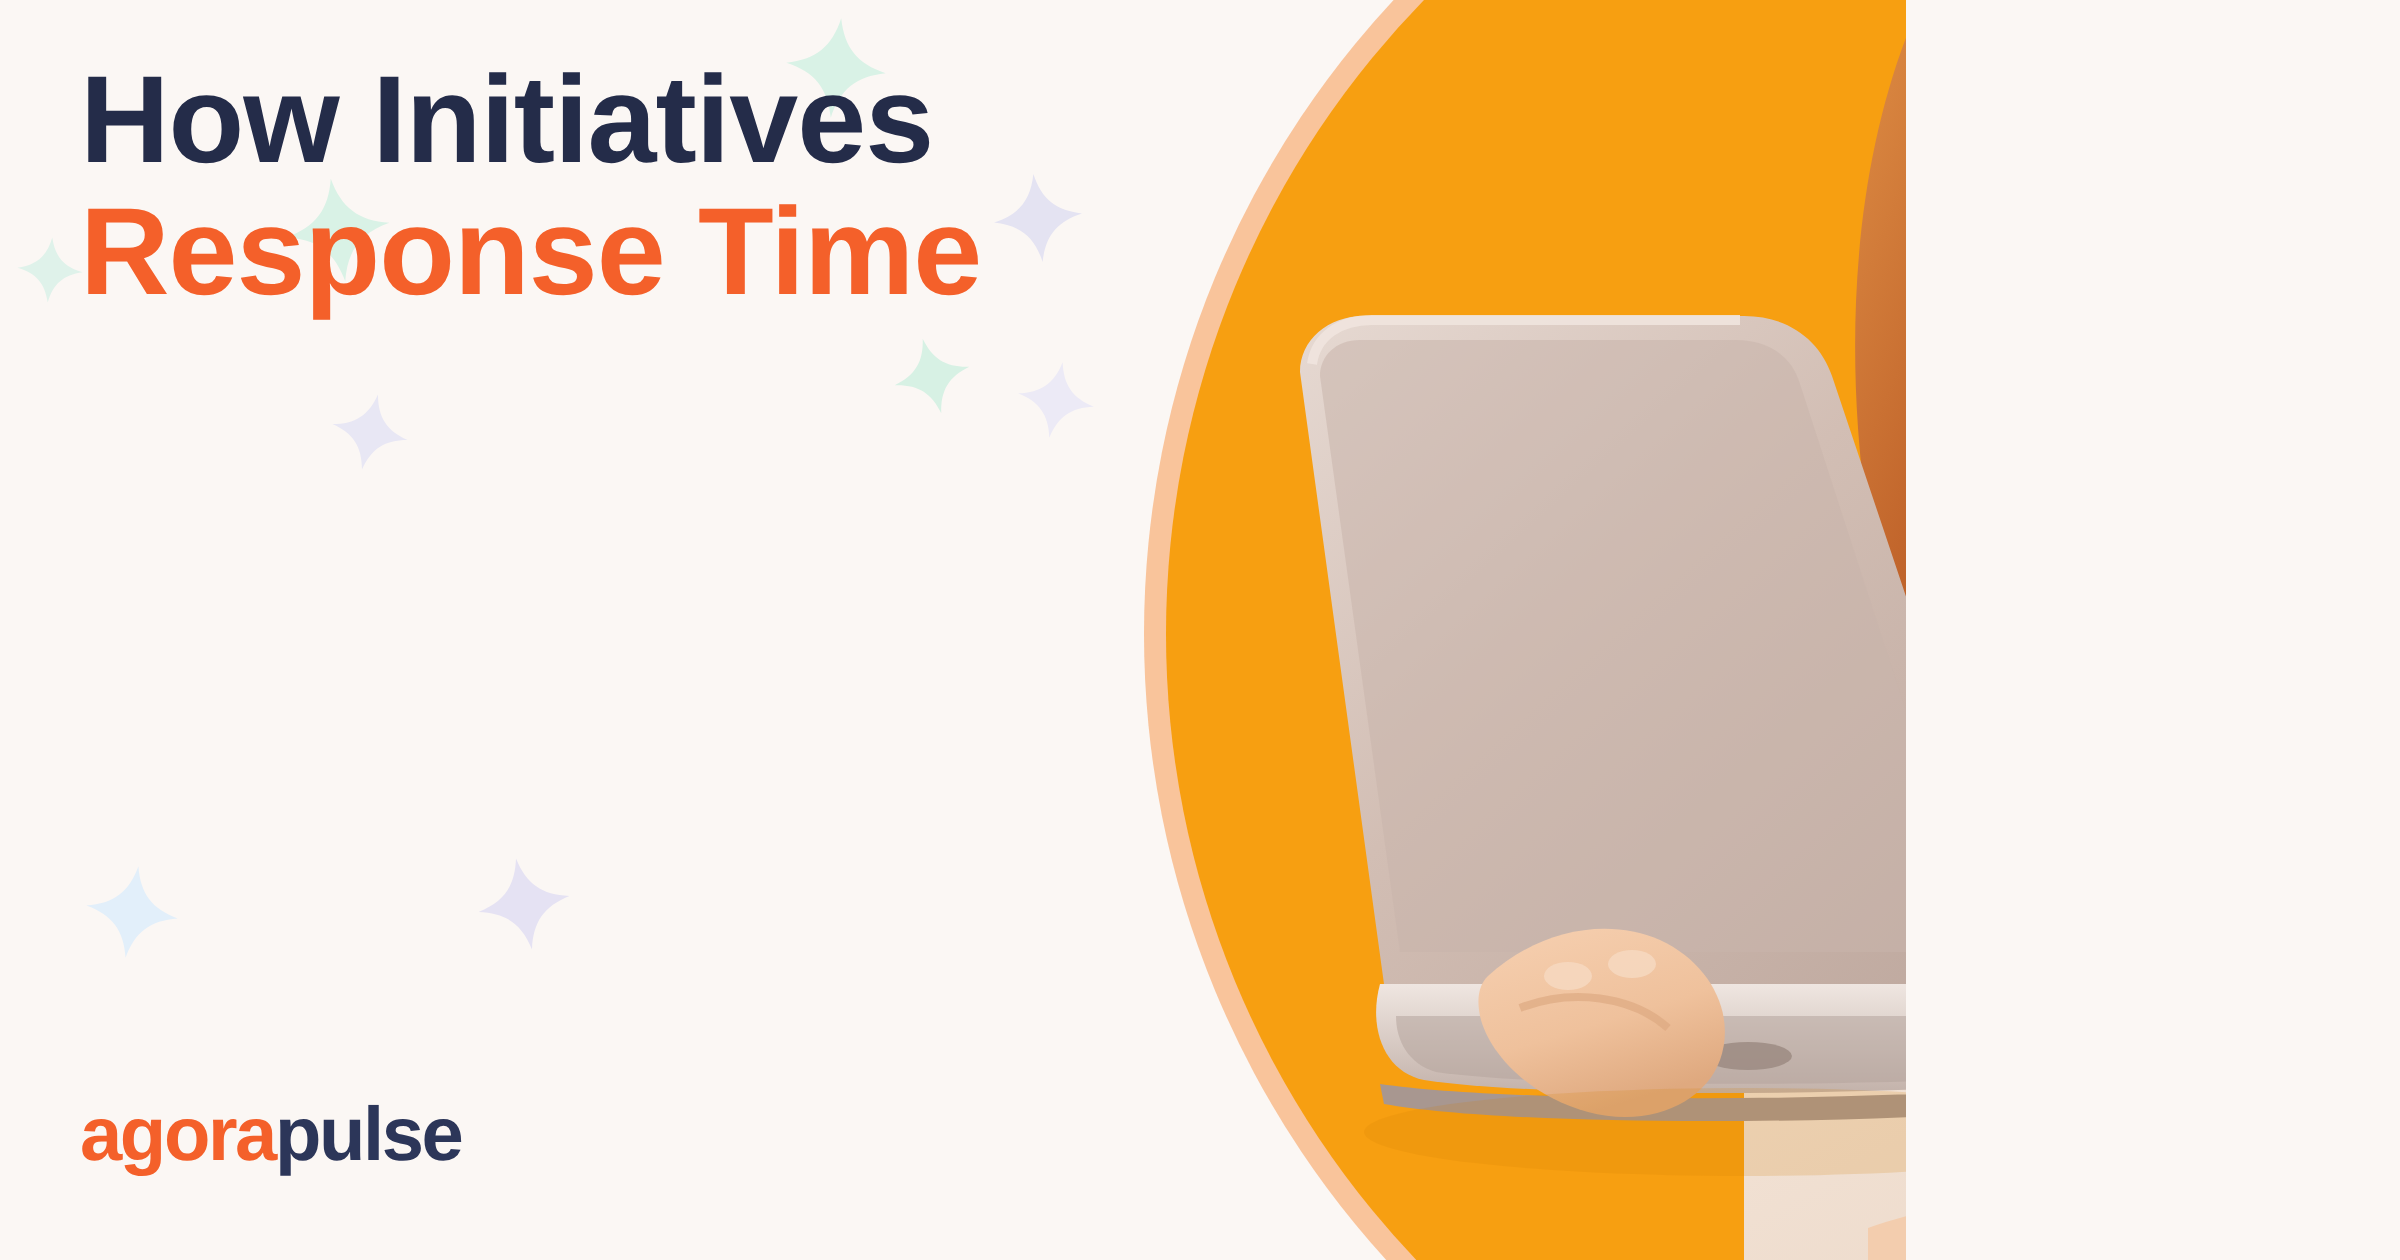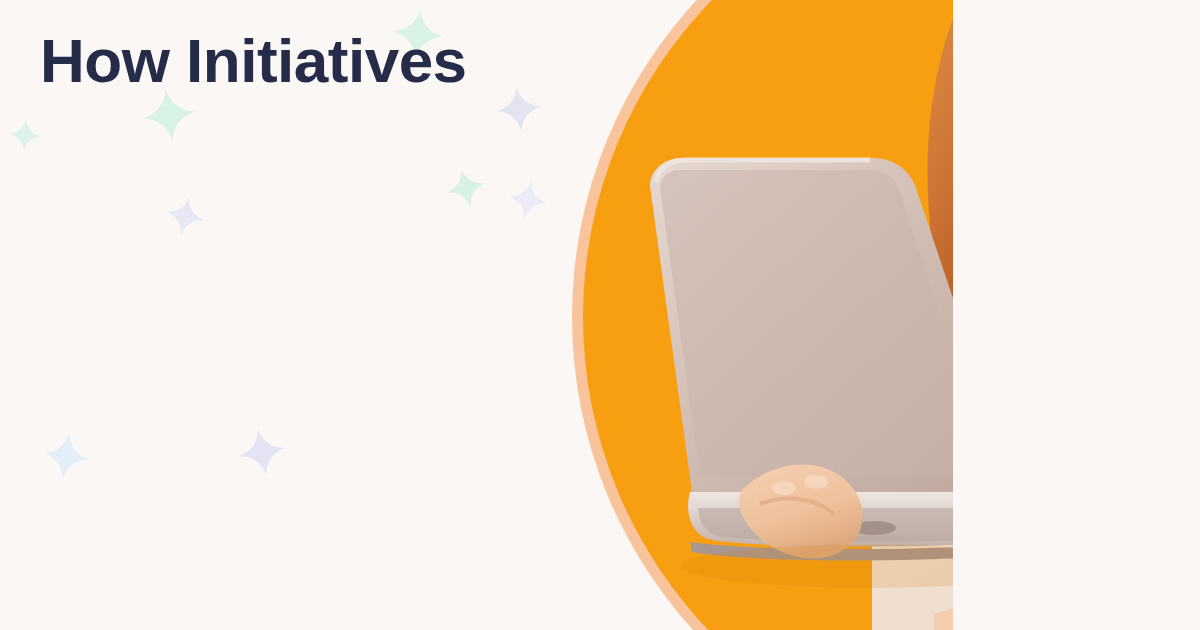--- a/index.html
+++ b/index.html
@@ -252,16 +252,20 @@
       </div>
       <div class="sparkle" style="left: 8px; top: 118px; width: 34px; height: 34px; transform: rotate(4deg);">
         <svg viewBox="0 0 100 100" xmlns="http://www.w3.org/2000/svg">
           <path d="M50 2 C56 30 70 44 98 50 C70 56 56 70 50 98 C44 70 30 56 2 50 C30 44 44 30 50 2 Z" fill="#dff2ea"></path>
         </svg>
       </div>
     </div>
 
   <div class="headline">
     <span class="l">How Initiatives</span>
-  </div>
-
+    <span class="l accent">Response Time</span>
+  </div>
+
+  <div class="logo">
+    <span class="lg-a">agora</span><span class="lg-b">pulse</span>
+  </div>
 
 </div>
 
 </body></html>

